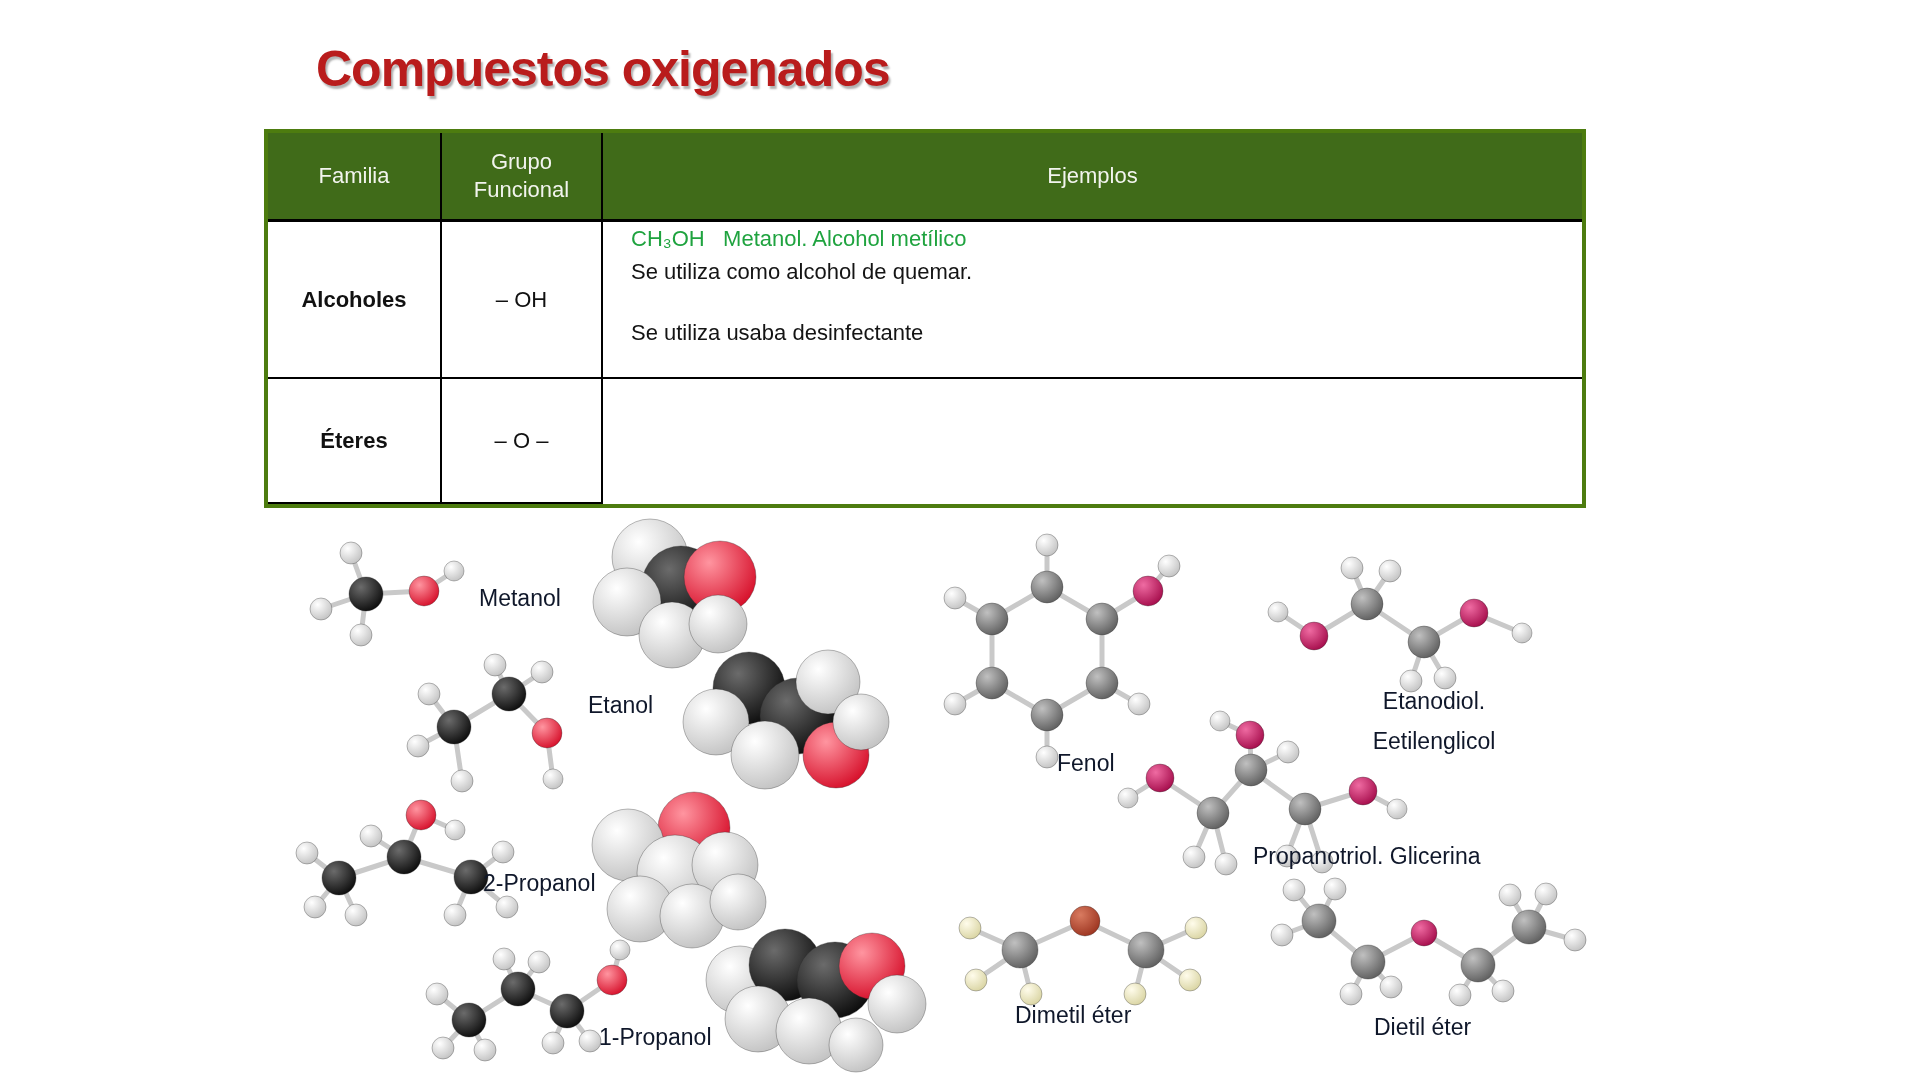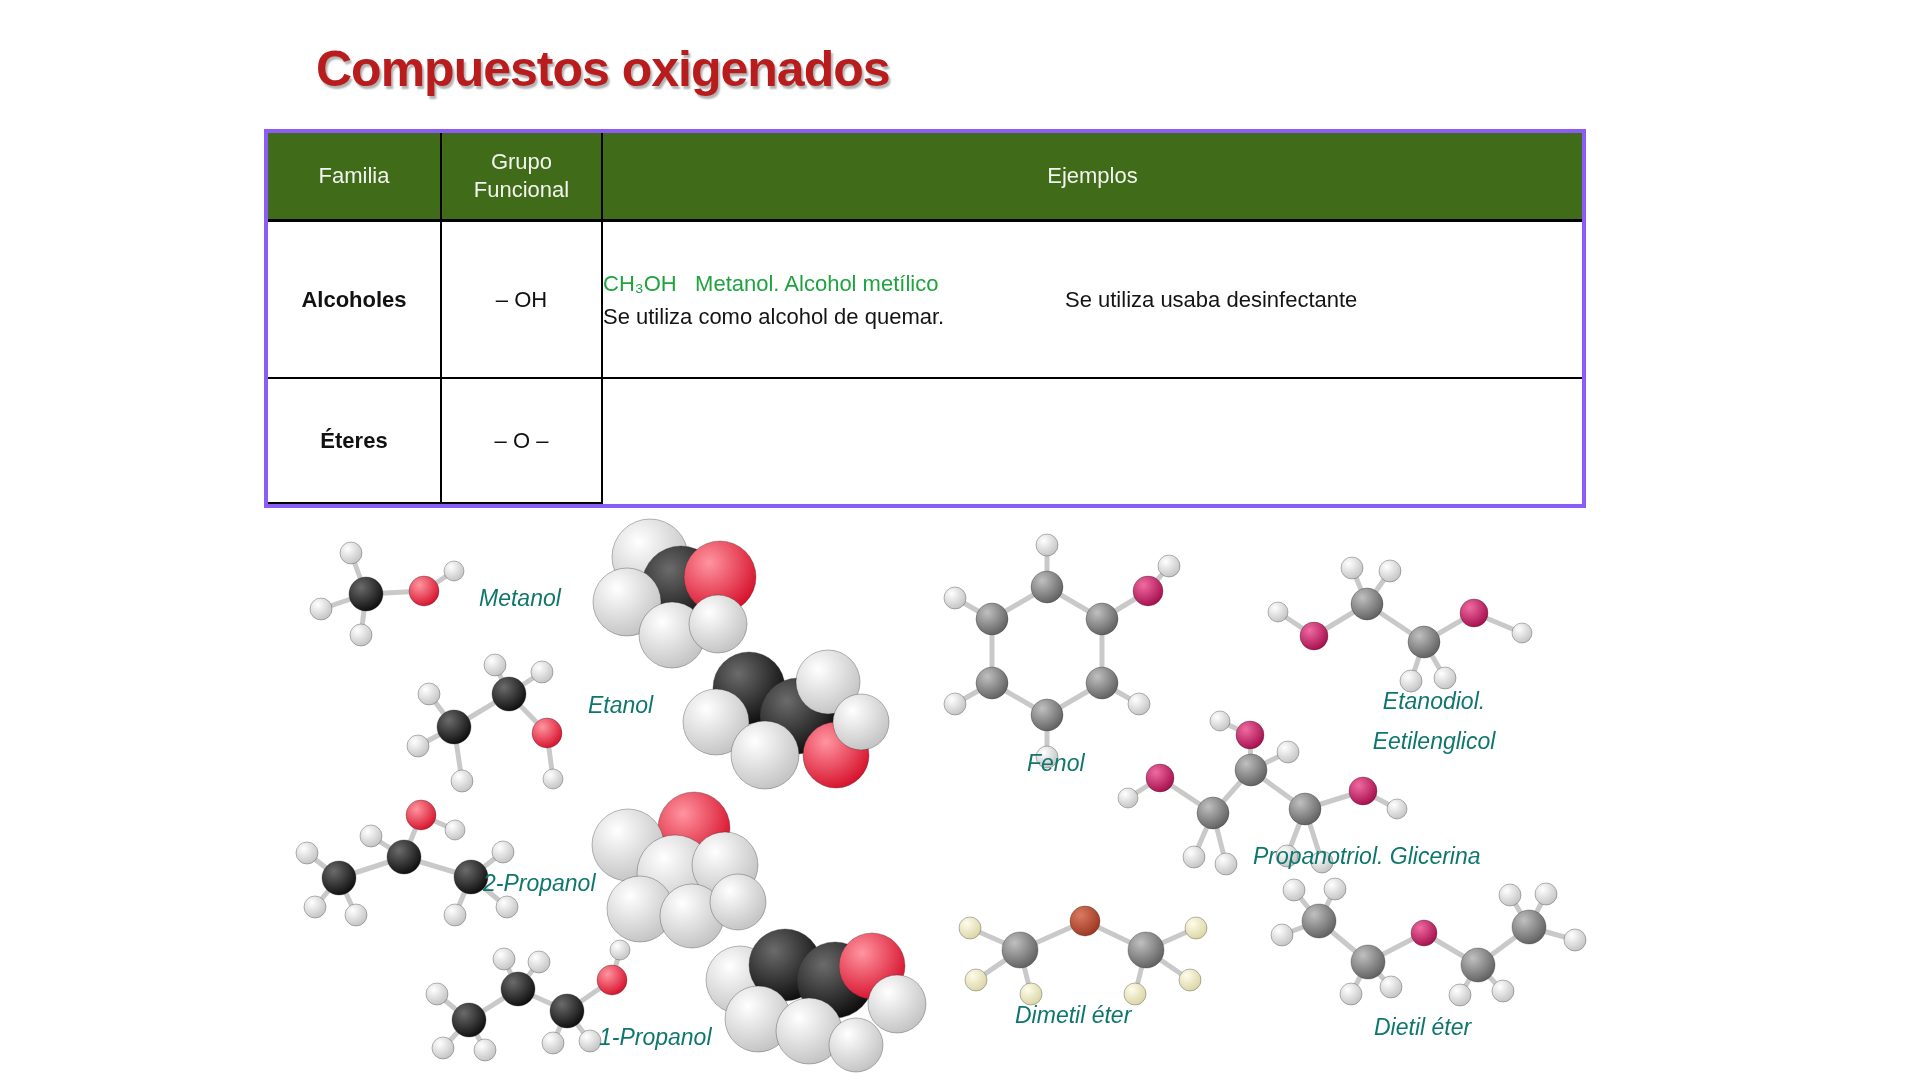--- a/index.html
+++ b/index.html
@@ -1,42 +1,42 @@
 <!DOCTYPE html>
 <html><head>
 <meta charset="utf-8">
 <style>
   html,body{margin:0;padding:0;background:#ffffff;}
   #canvas{position:relative;width:1920px;height:1080px;background:#ffffff;overflow:hidden;
           font-family:"Liberation Sans","DejaVu Sans",sans-serif;color:#111;}
   .title{position:absolute;left:316px;top:40px;font-size:50px;font-weight:700;letter-spacing:-1px;
          color:#b91c1c;text-shadow:2px 3px 2px rgba(0,0,0,0.30);}
   
-  .tbl{position:absolute;left:264px;top:129px;width:1322px;height:379px;border:4px solid #8b5cf6;
+  .tbl{position:absolute;left:264px;top:129px;width:1322px;height:379px;border:4px solid #4d7c0f;
        box-sizing:border-box;display:grid;grid-template-columns:174px 161px 1fr;
        grid-template-rows:89px 157px 1fr;background:#fff;}
   .cell{border-right:2px solid #000;border-bottom:2px solid #000;box-sizing:border-box;
         display:flex;align-items:center;justify-content:center;}
   .cell:nth-child(3n){border-right:none;}
   .hdr{background:#406b19;color:#f2f4ee;font-size:22px;text-align:center;line-height:28px;
        border-bottom:3px solid #000;}
   .fam{font-weight:700;font-size:22px;}
   .grp{font-size:22px;}
-  .ej{flex-direction:row;align-items:stretch;justify-content:flex-start;}
+  .ej{flex-direction:column;align-items:stretch;justify-content:flex-start;padding-left:28px;}
   .ej .blk{display:flex;flex-direction:column;justify-content:center;}
   .ej .blk.left{width:462px;flex:none;}
   .ej .blk.right{flex:1;}
   .fline{font-size:22px;line-height:33px;white-space:pre;color:#1fa33f;}
   .dline{font-size:22px;line-height:33px;white-space:pre;color:#141414;}
   .r2 .fline,.r2 .dline{line-height:31px;}
   
   #molecules{position:absolute;left:0;top:0;width:1920px;height:1080px;}
   .bond{stroke:#c9c9c9;stroke-width:5;stroke-linecap:round;}
   .atom{stroke:rgba(40,40,40,0.32);stroke-width:1;}
-  .mlabel{position:absolute;font-size:23px;font-style:italic;color:#0f766e;white-space:nowrap;}
+  .mlabel{position:absolute;font-size:23px;color:#0f172a;white-space:nowrap;}
   .mlabel.center{transform:translateX(-50%);}
 </style>
 </head>
 <body>
 
 <div id="canvas">
 
   <div class="title">Compuestos oxigenados</div>
 
   <div class="tbl">
@@ -336,20 +336,20 @@
         <circle cx="1546" cy="894" r="11" fill="url(#gH)" class="atom"></circle>
         <circle cx="1575" cy="940" r="11" fill="url(#gH)" class="atom"></circle>
         <circle cx="1529" cy="927" r="17" fill="url(#gG)" class="atom"></circle>
       </g>
     </svg>
 
   <div class="mlabel" style="left:479px;top:585px;">Metanol</div>
   <div class="mlabel" style="left:588px;top:692px;">Etanol</div>
   <div class="mlabel" style="left:483px;top:870px;">2-Propanol</div>
   <div class="mlabel" style="left:599px;top:1024px;">1-Propanol</div>
-  <div class="mlabel" style="left:1027px;top:750px;">Fenol</div>
+  <div class="mlabel" style="left:1057px;top:750px;">Fenol</div>
   <div class="mlabel center" style="left:1434px;top:688px;">Etanodiol.</div>
   <div class="mlabel center" style="left:1434px;top:728px;">Eetilenglicol</div>
   <div class="mlabel" style="left:1253px;top:843px;">Propanotriol. Glicerina</div>
   <div class="mlabel" style="left:1015px;top:1002px;">Dimetil éter</div>
   <div class="mlabel" style="left:1374px;top:1014px;">Dietil éter</div>
 
 </div>
 
 </body></html>

